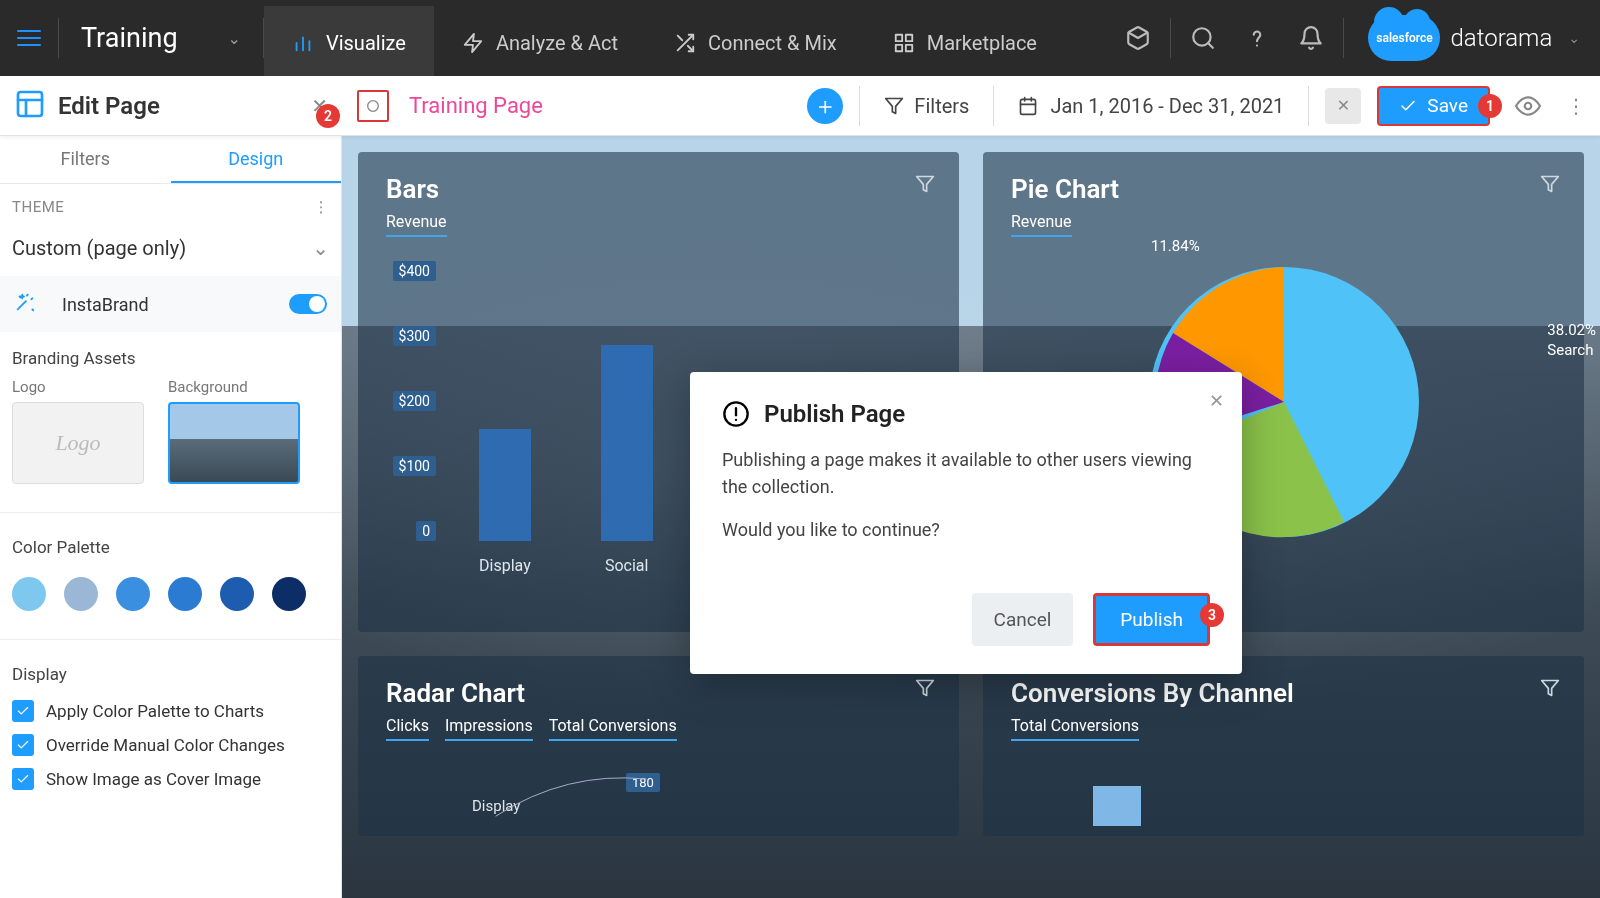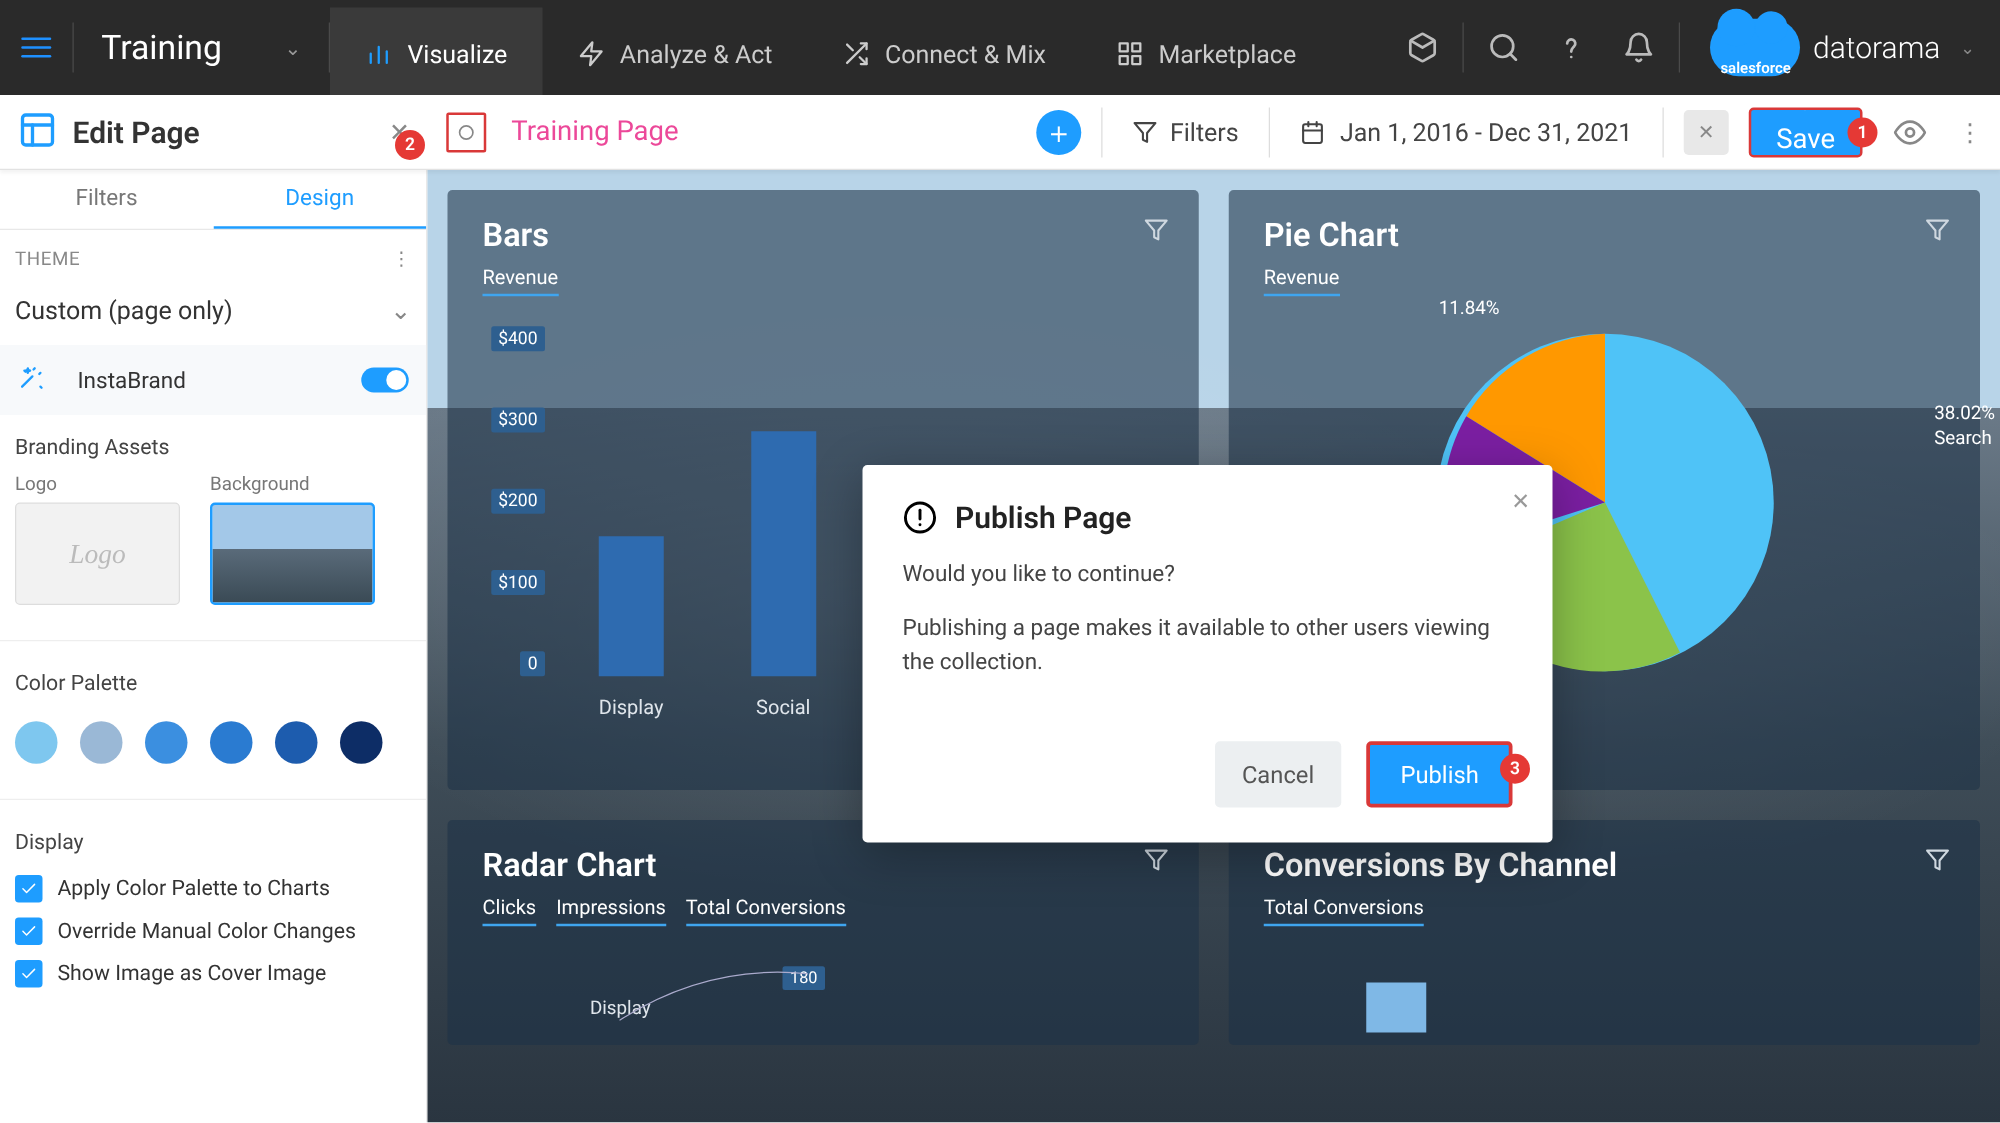--- a/index.html
+++ b/index.html
@@ -13,41 +13,41 @@
 .workspace { display: flex; align-items: center; gap: 10px; padding: 0 22px; font-size: 27px; color: #fff; }
 .workspace .chev { color: #999; font-size: 16px; padding-left: 40px; }
 .nav-tabs { display: flex; height: 64px; }
 .nav-tab { display: flex; align-items: center; gap: 12px; padding: 0 28px; font-size: 20px; color: #ccc; height:76px; border-bottom: 3px solid transparent; cursor:pointer;}
 .nav-tab.active { background: #3a3a3a; border-bottom: 3px solid #1e9dff; color:#fff;}
 .nav-tab svg { width:22px; height:22px; }
 .nav-right { margin-left:auto; display:flex; align-items:center; gap:10px; padding-right:20px; }
 .nav-icon { width:44px; height:44px; display:flex; align-items:center; justify-content:center; color:#bbb; cursor:pointer; }
 .nav-icon svg { width:26px; height:26px; }
 .brand { display:flex; align-items:center; gap:10px; padding-left:14px; }
-.sf-cloud { width:72px; height:46px; background:#1e9dff; border-radius:24px; display:flex; align-items:flex-end; justify-content:center; color:#fff; font-size:12px; font-weight:600; position:relative; }
+.sf-cloud { width:72px; height:46px; background:#1e9dff; border-radius:24px; display:flex; align-items:center; justify-content:center; color:#fff; font-size:12px; font-weight:600; position:relative; }
 .sf-cloud::before, .sf-cloud::after { content:''; position:absolute; background:#1e9dff; border-radius:50%; }
 .sf-cloud::before { width:30px; height:30px; top:-8px; left:6px; }
 .sf-cloud::after { width:26px; height:26px; top:-6px; right:10px; }
 .brand-text { font-size:24px; color:#fff; font-weight:300; }
 
 
 .subheader { height: 60px; background: #fff; border-bottom: 1px solid #e2e2e2; display:flex; align-items:center; box-shadow: 0 2px 3px rgba(0,0,0,0.05); position:relative; z-index:5;}
 .subheader-left { display:flex; align-items:center; width:342px; padding:0 14px; gap:12px; }
 .page-icon svg { width:32px; height:32px; stroke:#1e9dff; }
 .edit-page-title { font-size:24px; font-weight:600; color:#333; }
 .close-x { margin-left:auto; color:#888; cursor:pointer; font-size:20px; }
 .subheader-mid { display:flex; align-items:center; padding-left:15px; gap:20px; position:relative;}
 .publish-status-box { width:32px; height:32px; border:2px solid #d93838; display:flex; align-items:center; justify-content:center; border-radius:2px;}
 .page-title { font-size:22px; color:#ec4899; }
 .subheader-right { margin-left:auto; display:flex; align-items:center; gap:16px; padding-right:14px; }
 .plus-btn { width:36px; height:36px; border-radius:50%; background:#1e9dff; display:flex; align-items:center; justify-content:center; color:#fff; font-size:24px; cursor:pointer; }
 .filters-btn { display:flex; align-items:center; gap:10px; font-size:20px; color:#444; cursor:pointer; padding:0 8px;}
 .date-range { display:flex; align-items:center; gap:12px; font-size:20px; color:#444; padding:0 8px;}
 .grey-btn { width:36px; height:36px; background:#e8e8e8; display:flex; align-items:center; justify-content:center; color:#888; cursor:pointer; border-radius:4px;}
-.save-btn { height:40px; background:#1e9dff; color:#fff; display:flex; align-items:center; gap:10px; padding:0 20px; border-radius:4px; font-size:22px; cursor:pointer; border:2px solid #d93838;flex-direction:column;}
+.save-btn { height:40px; background:#1e9dff; color:#fff; display:flex; align-items:center; gap:10px; padding:0 20px; border-radius:4px; font-size:19px; cursor:pointer; border:2px solid #d93838;}
 .eye-btn { color:#888;}
 .more-v { color:#888; font-size:20px; cursor:pointer; }
 
 .badge-num { position:absolute; width:24px; height:24px; background:#e53935; color:#fff; border-radius:50%; display:flex; align-items:center; justify-content:center; font-size:14px; font-weight:600; z-index:100;}
 
 
 .body-area { display:flex; height: calc(898px - 76px - 60px); }
 
 
 .sidebar { width:342px; background:#fff; border-right:1px solid #e2e2e2; overflow:hidden;}
@@ -426,22 +426,22 @@
   <span class="modal-close">✕</span>
   <div class="modal-hdr">
     <svg width="28" height="28" viewBox="0 0 24 24">
         <circle cx="12" cy="12" r="10"></circle>
         <line x1="12" y1="7" x2="12" y2="13"></line>
         <line x1="12" y1="17" x2="12" y2="17"></line>
       </svg>
     <h2>Publish Page</h2>
   </div>
   <div class="modal-body">
+    <p>Publishing a page makes it available to other users viewing the collection.</p>
     <p>Would you like to continue?</p>
-    <p>Publishing a page makes it available to other users viewing the collection.</p>
   </div>
   <div class="modal-footer">
     <button class="btn-cancel">Cancel</button>
     <div style="position:relative">
       <button class="btn-publish">Publish</button>
       <div class="badge-num" style="right:-14px;top:10px">3</div>
     </div>
   </div>
 </div>
 

